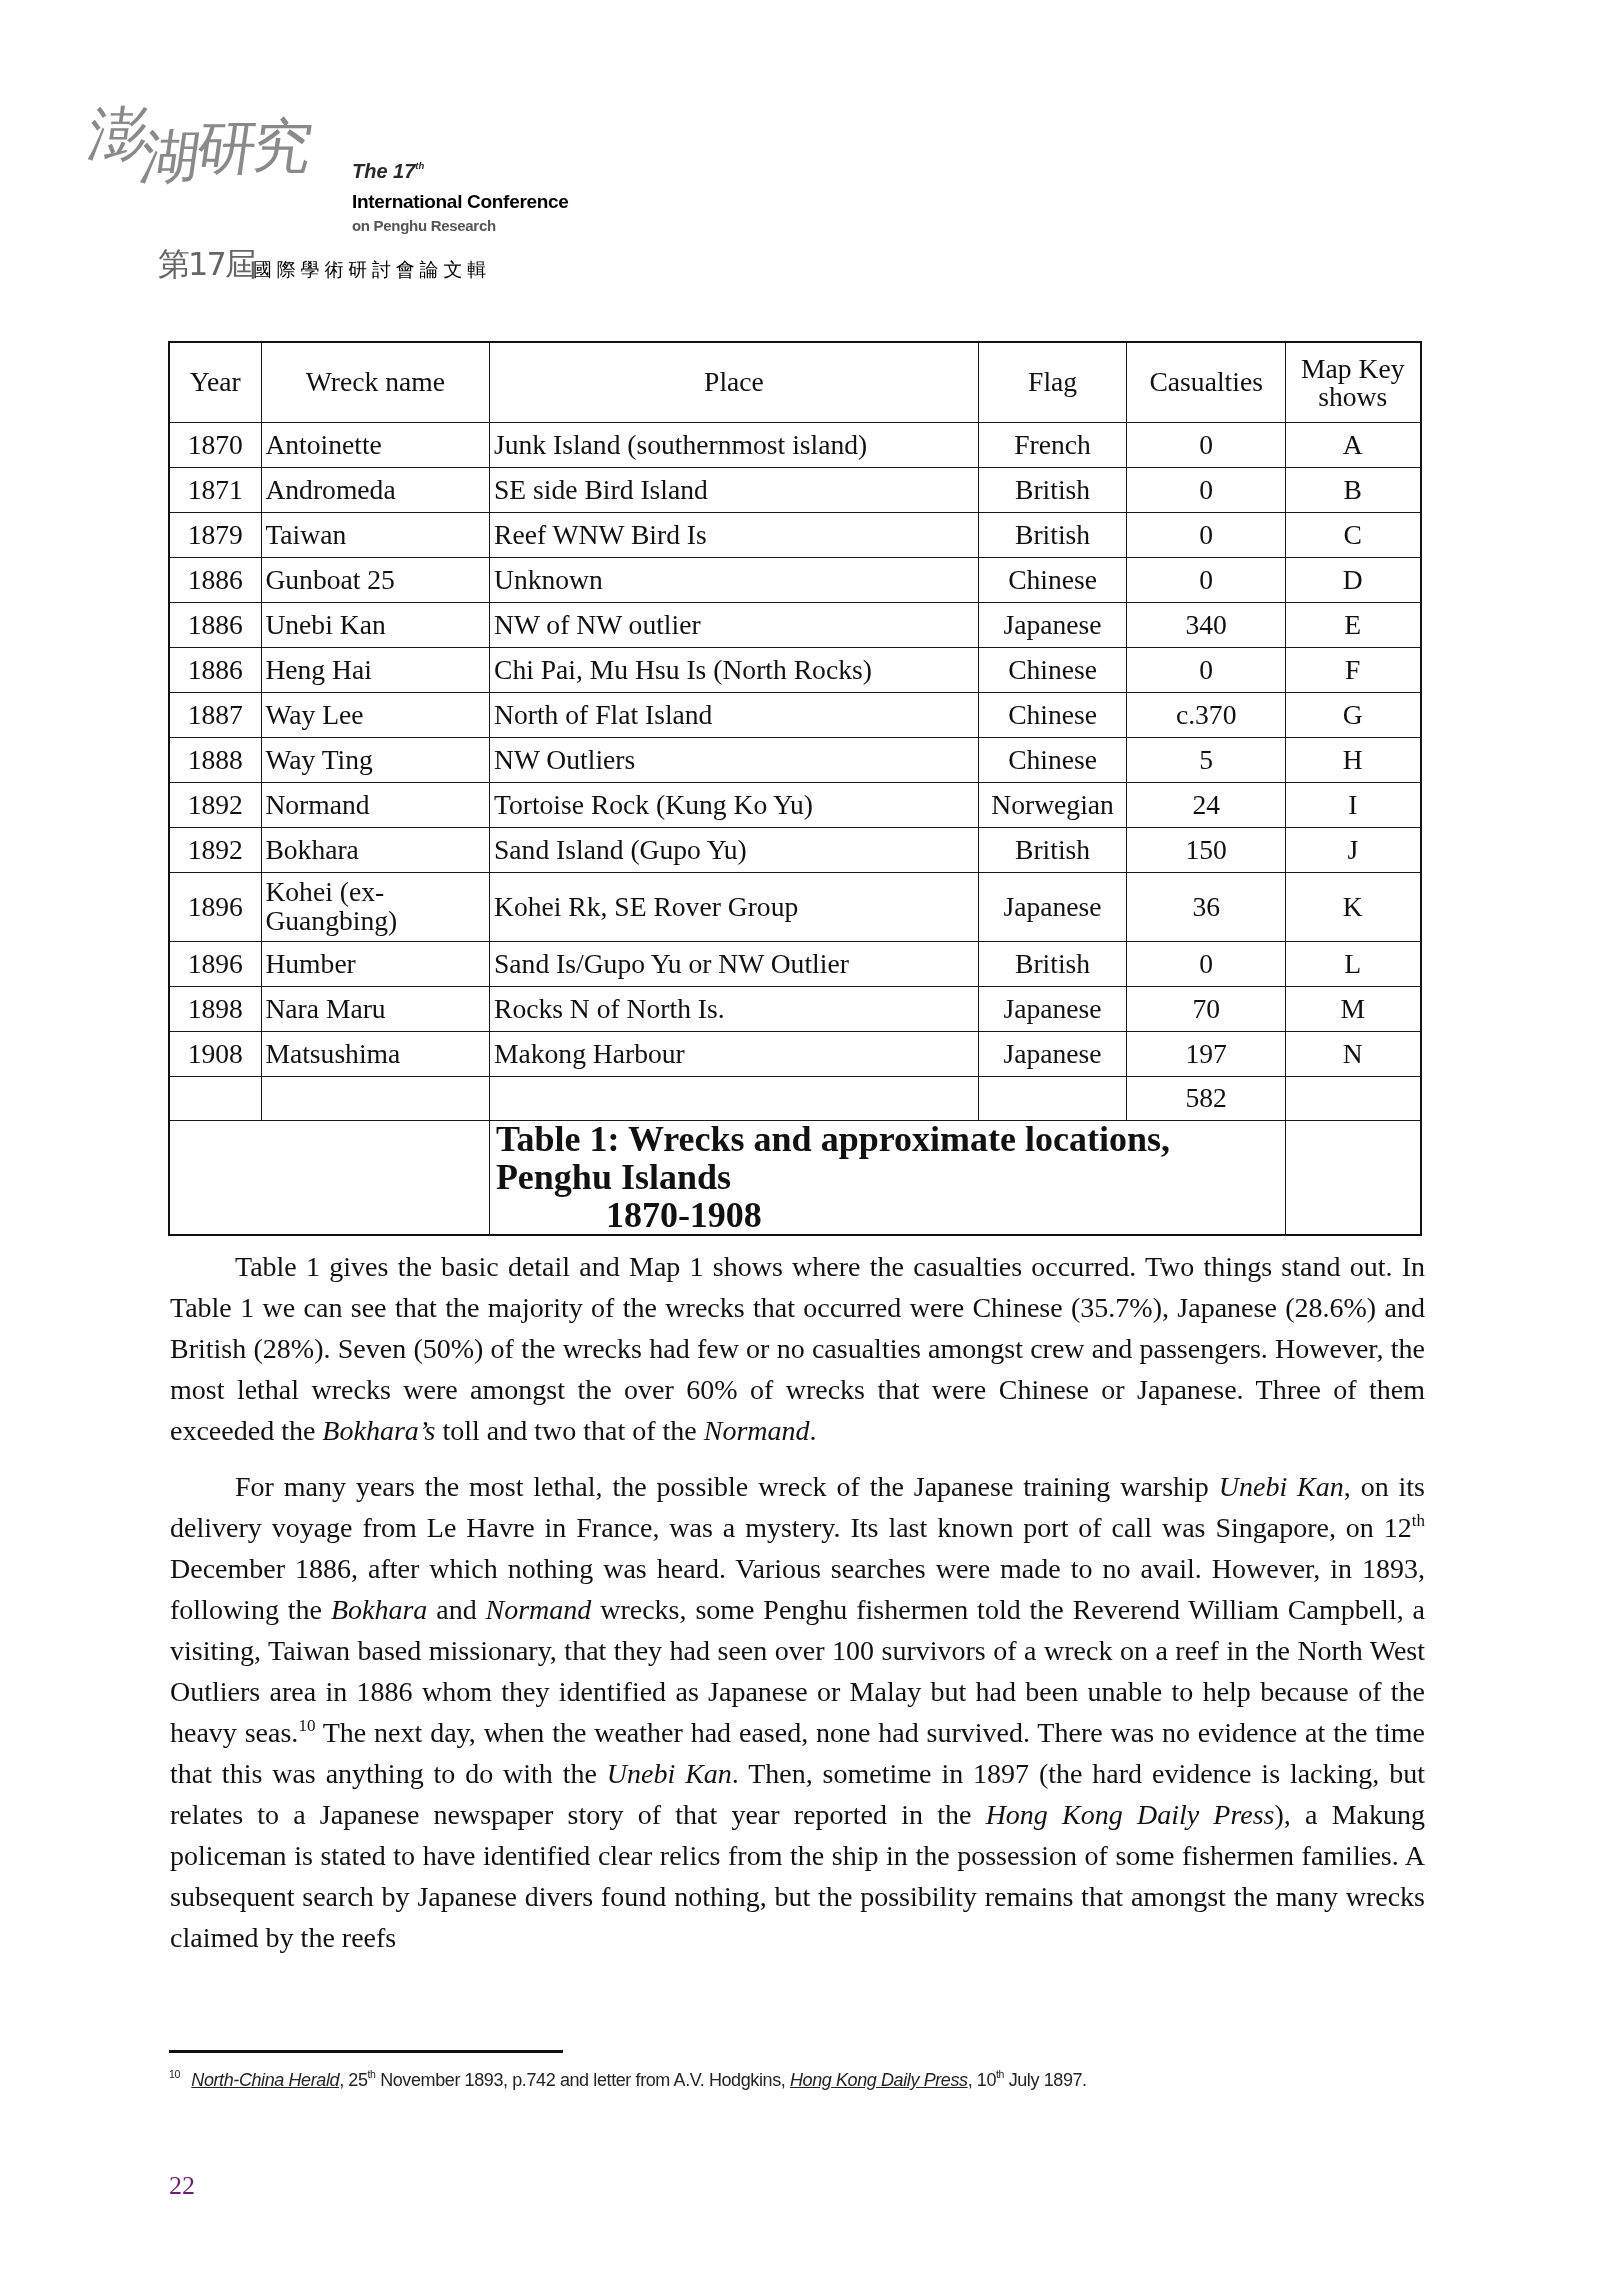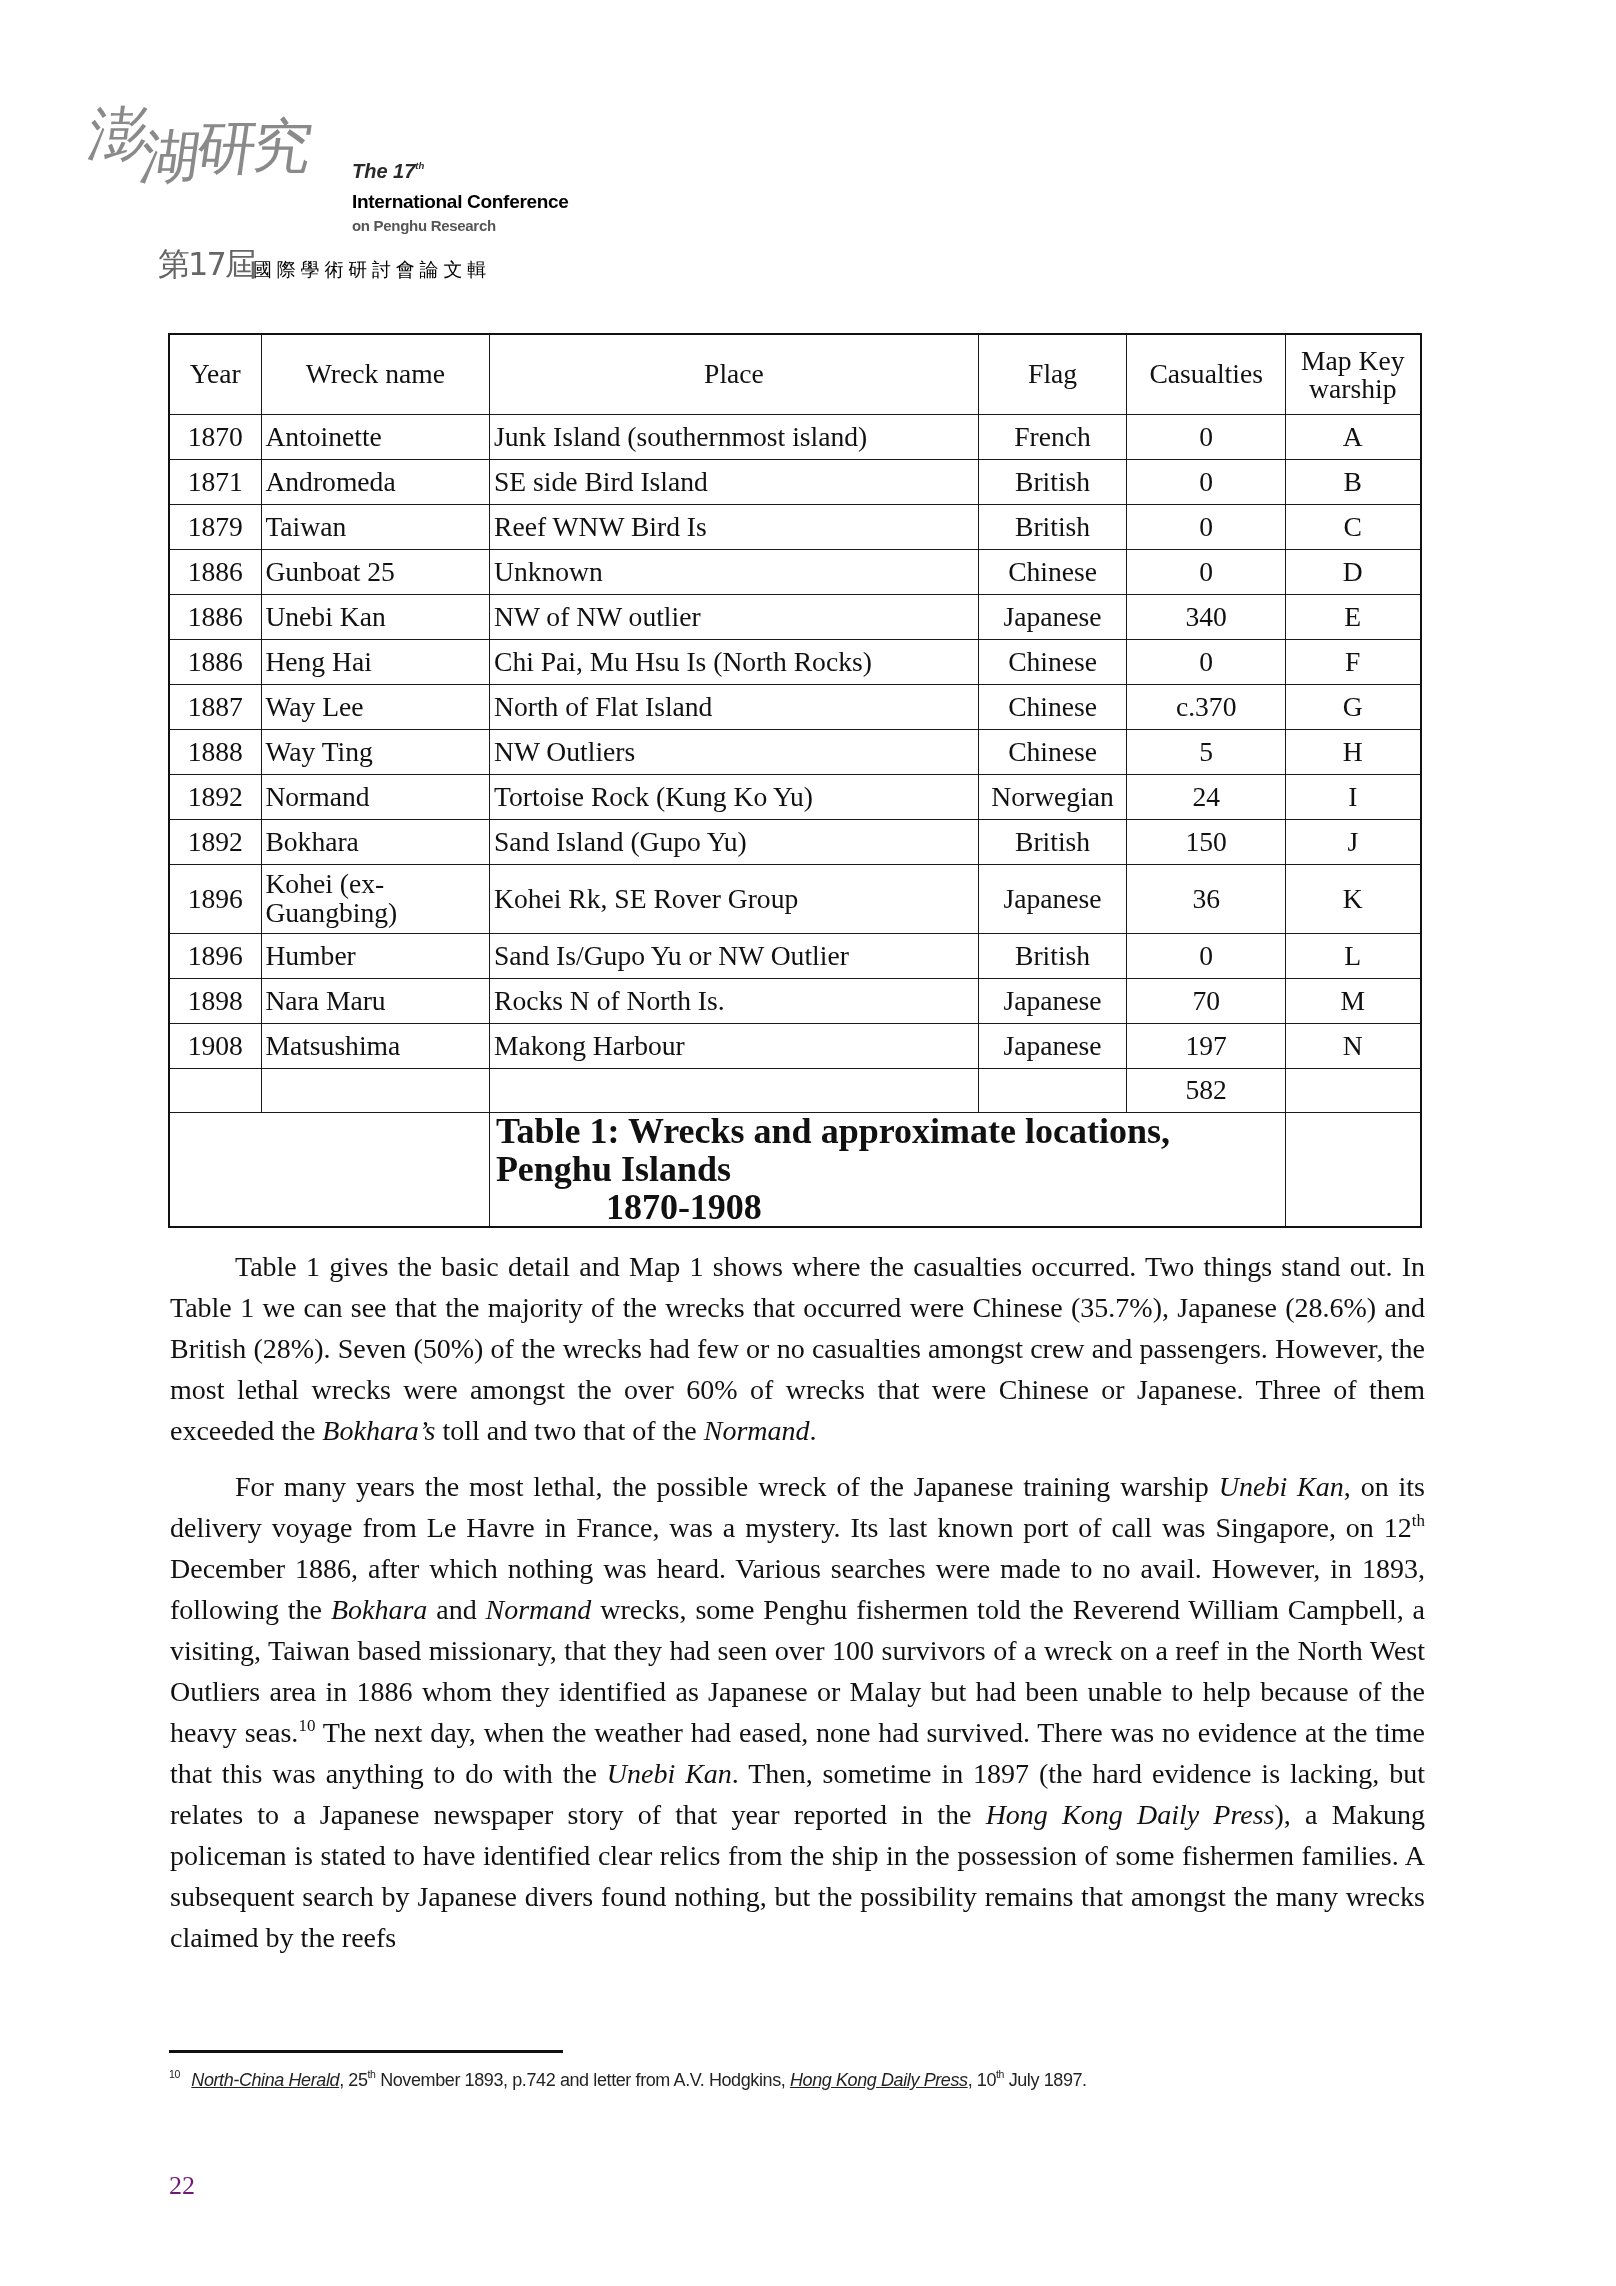--- a/index.html
+++ b/index.html
@@ -16,21 +16,21 @@
   .logo-the17 { position: absolute; left: 264px; top: 65px; font-family: "Liberation Sans", sans-serif; font-weight: bold; font-style: italic; font-size: 20px; color: #2a2a2a; }
   .logo-the17 sup { font-size: 9.5px; vertical-align: 8.6px; }
   .logo-line2 { position: absolute; left: 264px; top: 96px; font-family: "Liberation Sans", sans-serif; font-weight: bold; font-size: 19px; color: #000000; letter-spacing: -0.3px; }
   .logo-line3 { position: absolute; left: 264px; top: 122px; font-family: "Liberation Sans", sans-serif; font-weight: bold; font-size: 15px; color: #555; letter-spacing: -0.3px; }
   .logo-cn-big { position: absolute; left: 70px; top: 148px; font-family: "DejaVu Sans", sans-serif; font-size: 32px; color: #666; letter-spacing: -1.9px; }
   .logo-cn-small { position: absolute; left: 165px; top: 162px; font-family: "DejaVu Sans", sans-serif; font-size: 19px; color: #000000; letter-spacing: 4.8px; }
 
   
   .wreck-table { position: absolute; left: 168px; top: 333px; width: 1245px; border-collapse: collapse; font-family: "Liberation Serif", serif; font-size: 27.6px; color: #111; table-layout: fixed; }
   .wreck-table td, .wreck-table th { border: 1.9px solid #1a1a1a; padding: 0 3.8px; height: 44px; font-weight: normal; line-height: 1.05; }
-  .wreck-table { border: 2.9px solid #111; }
+  .wreck-table { border: 2.9px solid #111; margin-top: 8px; }
   .wreck-table th { height: 79px; text-align: center; }
   .c-year { width: 83px; text-align: center; }
   .c-name { width: 220px; text-align: left; }
   .c-place { width: 480px; text-align: left; }
   .c-flag { width: 140px; text-align: center; }
   .c-cas { width: 150px; text-align: center; }
   .c-key { width: 126px; text-align: center; }
   .wreck-table th.c-name, .wreck-table th.c-place { text-align: center; }
   .wreck-table tr.tall td { height: 68px; }
   .wreck-table tr.total-row td { height: 43px; }
@@ -69,21 +69,21 @@
 </div>
 
 <table class="wreck-table">
   <thead>
     <tr>
       <th class="c-year">Year</th>
       <th class="c-name">Wreck name</th>
       <th class="c-place">Place</th>
       <th class="c-flag">Flag</th>
       <th class="c-cas">Casualties</th>
-      <th class="c-key" style="line-height: 1;">Map Key warship</th>
+      <th class="c-key" style="line-height: 1;">Map Key shows</th>
     </tr>
   </thead>
   <tbody id="table-body">
     <tr>
         <td class="c-year">1870</td>
         <td class="c-name">Antoinette</td>
         <td class="c-place">Junk Island (southernmost island)</td>
         <td class="c-flag">French</td>
         <td class="c-cas">0</td>
         <td class="c-key">A</td>

